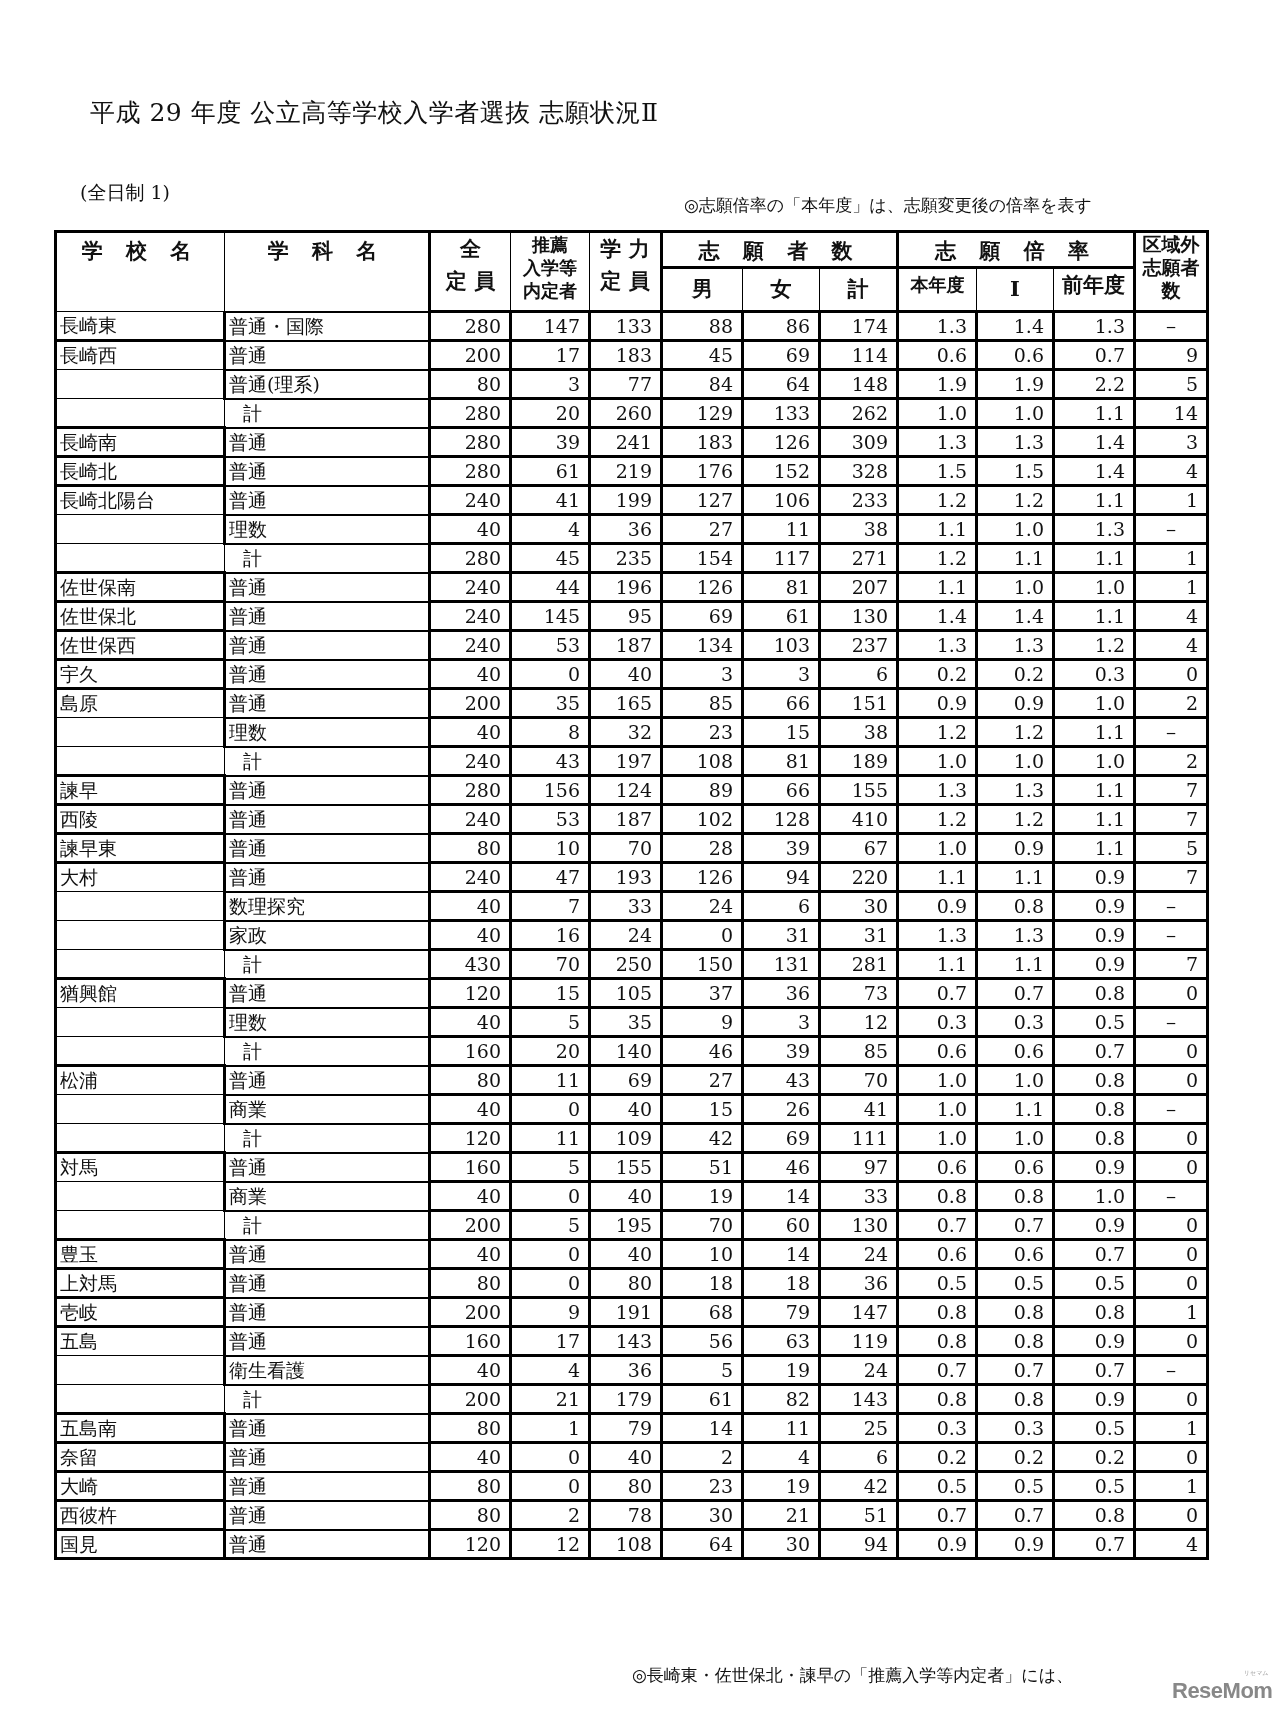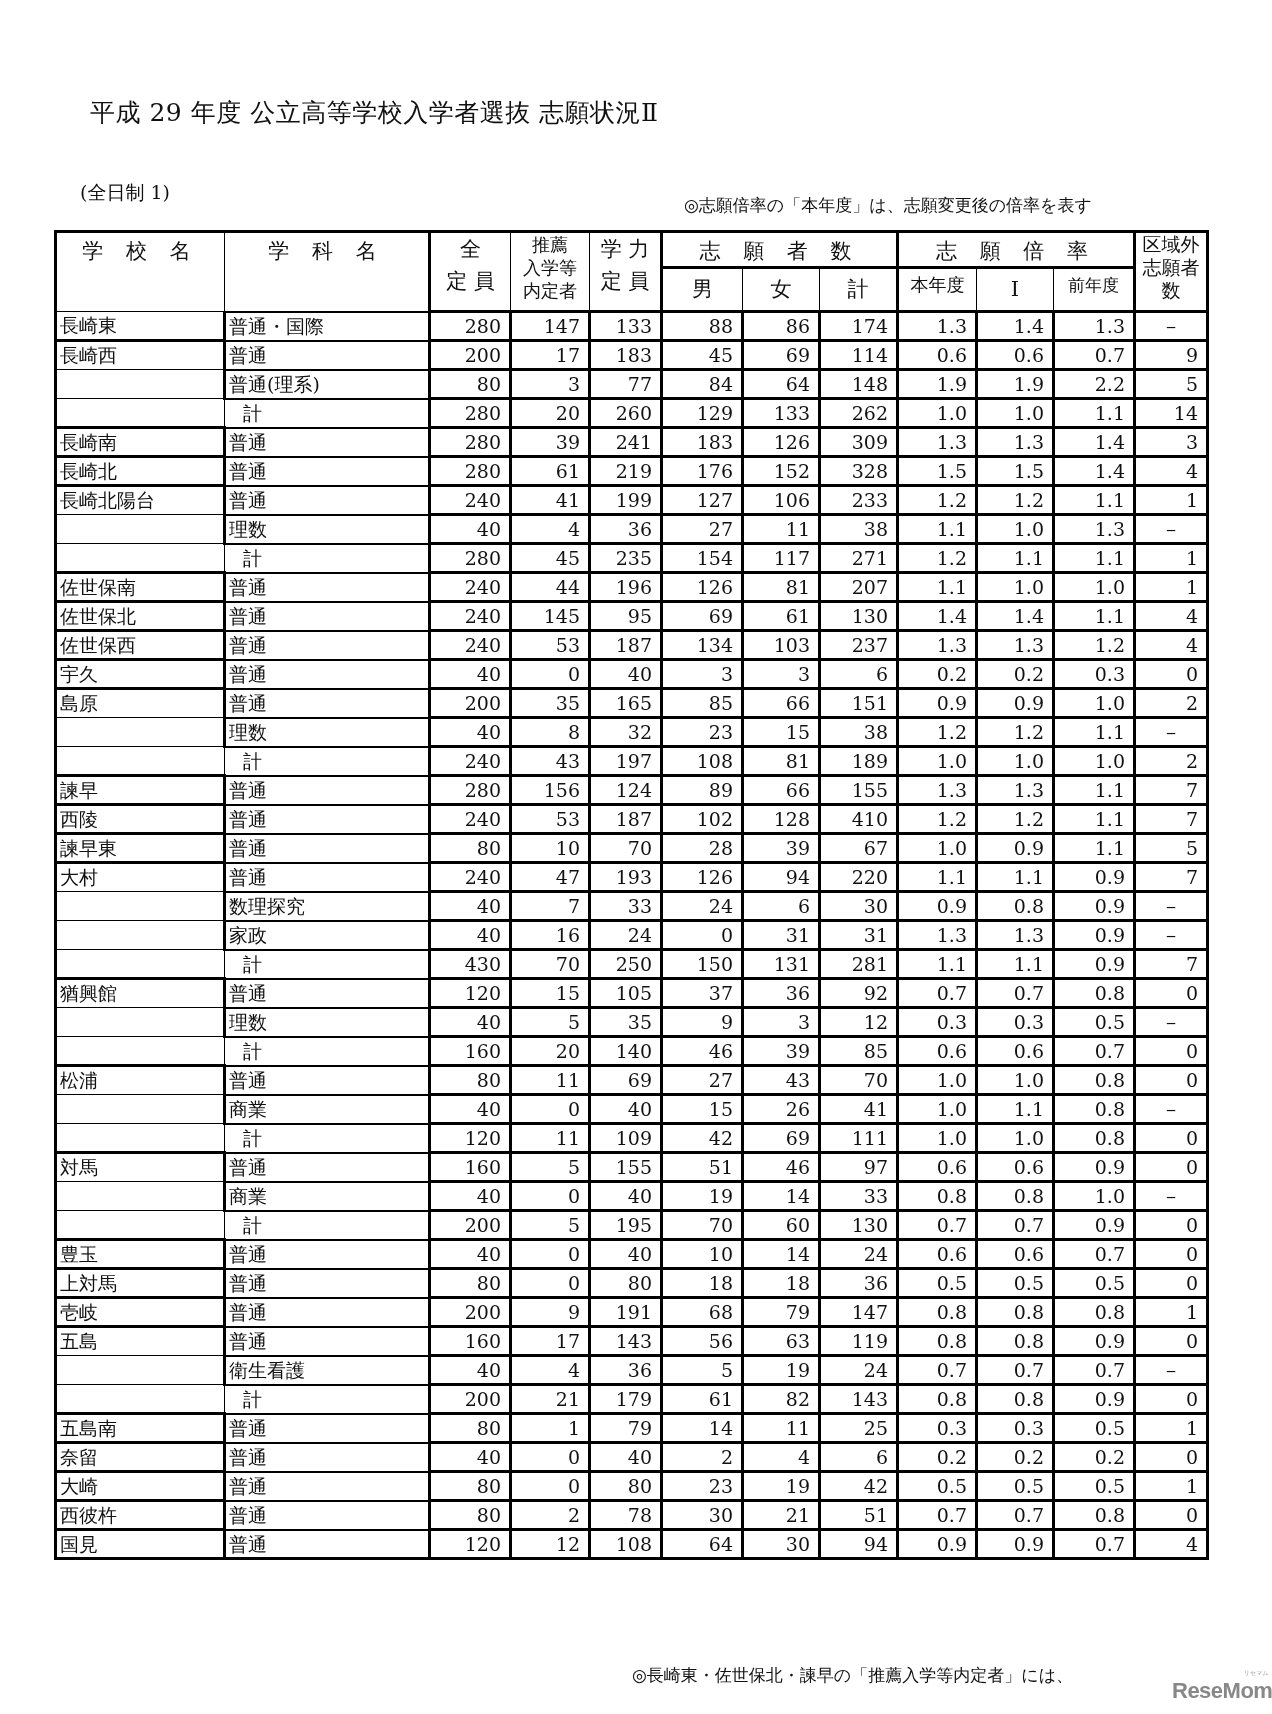--- a/index.html
+++ b/index.html
@@ -4,21 +4,21 @@
 <style>
   html,body{margin:0;padding:0;background:#fff;}
   body{width:1272px;height:1714px;position:relative;overflow:hidden;
        font-family:"DejaVu Serif","Liberation Serif",serif;color:#111;}
   .title{position:absolute;left:90px;top:96px;font-size:25px;letter-spacing:0.5px;white-space:pre;}
   .subtitle{position:absolute;left:80px;top:180px;font-size:19px;white-space:pre;}
   .note-top{position:absolute;left:684px;top:194px;font-size:17px;white-space:pre;}
   table.main{position:absolute;left:54px;top:230px;border-collapse:collapse;table-layout:fixed;
              border:3px solid #000;font-size:19px;}
   table.main td, table.main th{border:1px solid #000;padding:0;overflow:hidden;white-space:nowrap;}
-  table.main th{font-weight:normal;text-align:center;vertical-align:top;line-height:24px;}
+  table.main th{font-weight:bold;text-align:center;vertical-align:top;line-height:24px;}
   .h-top{height:36px;}
   .h-bot{height:44px;}
   th.big{font-size:21px;letter-spacing:8px;padding-top:6px !important;}
   th.stack{font-size:19px;line-height:23px !important;}
   td.num{text-align:right;padding-right:8px !important;font-family:"DejaVu Serif","Liberation Serif",serif;}
   td.txt{text-align:left;padding-left:3px !important;vertical-align:top;}
   tr.row td{height:26px;line-height:26px;}
   td.school{vertical-align:top;border-bottom:none;}
   td.school.end{border-bottom:1px solid #000;}
   td.school.cont{border-top:none;}
@@ -79,21 +79,21 @@
         <div>志願者</div>
         <div>数</div>
       </th>
     </tr>
     <tr class="h-bot">
       <th style="font-size:21px;padding-top:8px;border-left:3px solid #000;">男</th>
       <th style="font-size:21px;padding-top:8px;">女</th>
       <th style="font-size:21px;padding-top:8px;">計</th>
       <th style="font-size:18px;padding-top:4px;border-left:3px solid #000;">本年度</th>
       <th style="font-size:21px;padding-top:8px;">Ⅰ</th>
-      <th style="font-size:17px;padding-top:4px;">前年度</th>
+      <th style="font-size:21px;padding-top:4px;">前年度</th>
     </tr>
   </thead>
   <tbody id="tbody">
       <tr class="row">
         <td class="txt school end">長崎東</td>
         <td class="txt dept">普通・国際</td>
         <td class="num" style="border-width: 3px; border-style: solid; border-color: rgb(0, 0, 0);">280</td>
         <td class="num" style="border-top: 3px solid rgb(0, 0, 0); border-bottom: 3px solid rgb(0, 0, 0); border-right: 3px solid rgb(0, 0, 0);">147</td>
         <td class="num" style="border-top: 3px solid rgb(0, 0, 0); border-bottom: 3px solid rgb(0, 0, 0); border-right: 3px solid rgb(0, 0, 0);">133</td>
         <td class="num" style="border-top: 3px solid rgb(0, 0, 0); border-bottom: 3px solid rgb(0, 0, 0); border-right: 3px solid rgb(0, 0, 0);">88</td>
@@ -413,21 +413,21 @@
         <td class="num" style="border-top: 3px solid rgb(0, 0, 0); border-bottom: 3px solid rgb(0, 0, 0); border-right: 3px solid rgb(0, 0, 0);">7</td>
       </tr>
       <tr class="row grp">
         <td class="txt school">猶興館</td>
         <td class="txt dept">普通</td>
         <td class="num" style="border-width: 3px; border-style: solid; border-color: rgb(0, 0, 0);">120</td>
         <td class="num" style="border-top: 3px solid rgb(0, 0, 0); border-bottom: 3px solid rgb(0, 0, 0); border-right: 3px solid rgb(0, 0, 0);">15</td>
         <td class="num" style="border-top: 3px solid rgb(0, 0, 0); border-bottom: 3px solid rgb(0, 0, 0); border-right: 3px solid rgb(0, 0, 0);">105</td>
         <td class="num" style="border-top: 3px solid rgb(0, 0, 0); border-bottom: 3px solid rgb(0, 0, 0); border-right: 3px solid rgb(0, 0, 0);">37</td>
         <td class="num" style="border-top: 3px solid rgb(0, 0, 0); border-bottom: 3px solid rgb(0, 0, 0); border-right: 3px solid rgb(0, 0, 0);">36</td>
-        <td class="num" style="border-top: 3px solid rgb(0, 0, 0); border-bottom: 3px solid rgb(0, 0, 0); border-right: 3px solid rgb(0, 0, 0);">92</td>
+        <td class="num" style="border-top: 3px solid rgb(0, 0, 0); border-bottom: 3px solid rgb(0, 0, 0); border-right: 3px solid rgb(0, 0, 0);">73</td>
         <td class="num" style="border-top: 3px solid rgb(0, 0, 0); border-bottom: 3px solid rgb(0, 0, 0); border-right: 3px solid rgb(0, 0, 0);">0.7</td>
         <td class="num" style="border-top: 3px solid rgb(0, 0, 0); border-bottom: 3px solid rgb(0, 0, 0); border-right: 3px solid rgb(0, 0, 0);">0.7</td>
         <td class="num" style="border-top: 3px solid rgb(0, 0, 0); border-bottom: 3px solid rgb(0, 0, 0); border-right: 3px solid rgb(0, 0, 0);">0.8</td>
         <td class="num" style="border-top: 3px solid rgb(0, 0, 0); border-bottom: 3px solid rgb(0, 0, 0); border-right: 3px solid rgb(0, 0, 0);">0</td>
       </tr>
       <tr class="row">
         <td class="txt school cont"></td>
         <td class="txt dept">理数</td>
         <td class="num" style="border-width: 3px; border-style: solid; border-color: rgb(0, 0, 0);">40</td>
         <td class="num" style="border-top: 3px solid rgb(0, 0, 0); border-bottom: 3px solid rgb(0, 0, 0); border-right: 3px solid rgb(0, 0, 0);">5</td>

